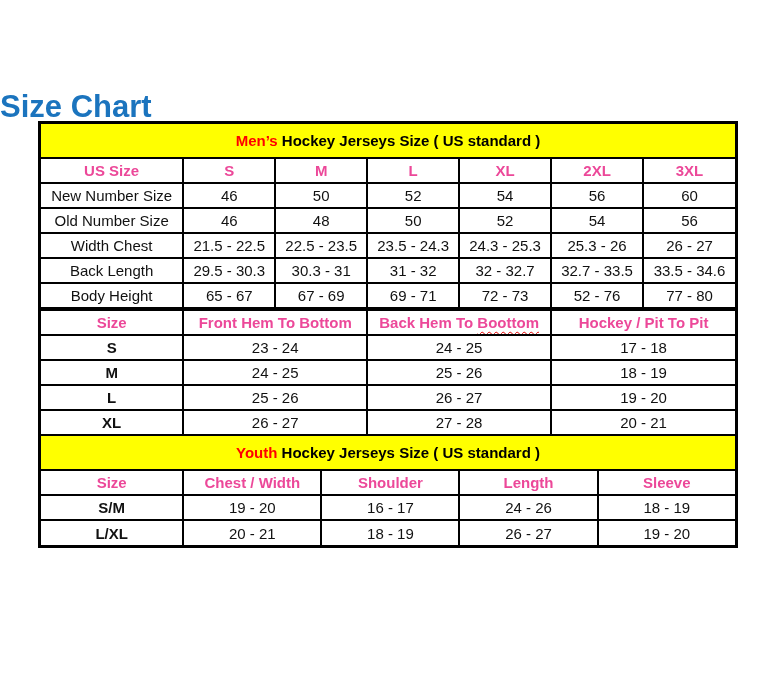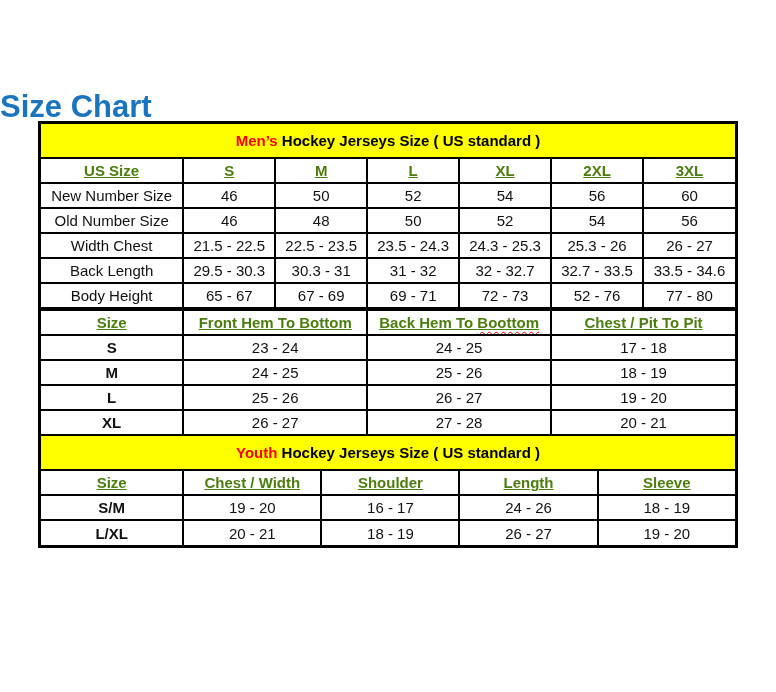--- a/index.html
+++ b/index.html
@@ -45,21 +45,21 @@
   table:last-child tbody tr:last-child td { border-bottom:0; }
   .section-row th { border-top:0; }
 
   .section-row th {
     height:34px;
     background:var(--section-yellow, #FFFF00);
     font-size:15px; font-weight:700; color:#000;
   }
   .section-row .hl { color:var(--highlight-red, #FF0000); }
 
-  .head-row th { height:25px; font-weight:700; color:#4d7c0f;text-decoration:underline; }
+  .head-row th { height:25px; font-weight:700; color:#ec4899; }
   tbody td { height:25px; font-weight:400; }
   tbody td.row-label { font-weight:400; }
   table.label-bold tbody td.row-label { font-weight:700; }
 
   .typo {
     text-decoration:underline wavy var(--typo-red, #E00000);
     text-decoration-thickness:1px;
     text-underline-offset:3px;
     text-decoration-skip-ink:none;
   }
@@ -147,21 +147,21 @@
           <col style="width: 20.5%;">
           <col style="width: 26.5%;">
           <col style="width: 26.5%;">
           <col style="width: 26.5%;">
         </colgroup>
         <thead>
           <tr class="head-row">
             <th>Size</th>
             <th>Front Hem To Bottom</th>
             <th><span>Back Hem To </span><span class="typo">Boottom</span></th>
-            <th>Chest / Pit To Pit</th>
+            <th>Hockey / Pit To Pit</th>
           </tr>
         </thead>
         <tbody>
           <tr>
             <td class="row-label">S</td>
             <td>23 - 24</td>
             <td>24 - 25</td>
             <td>17 - 18</td>
           </tr>
           <tr>

